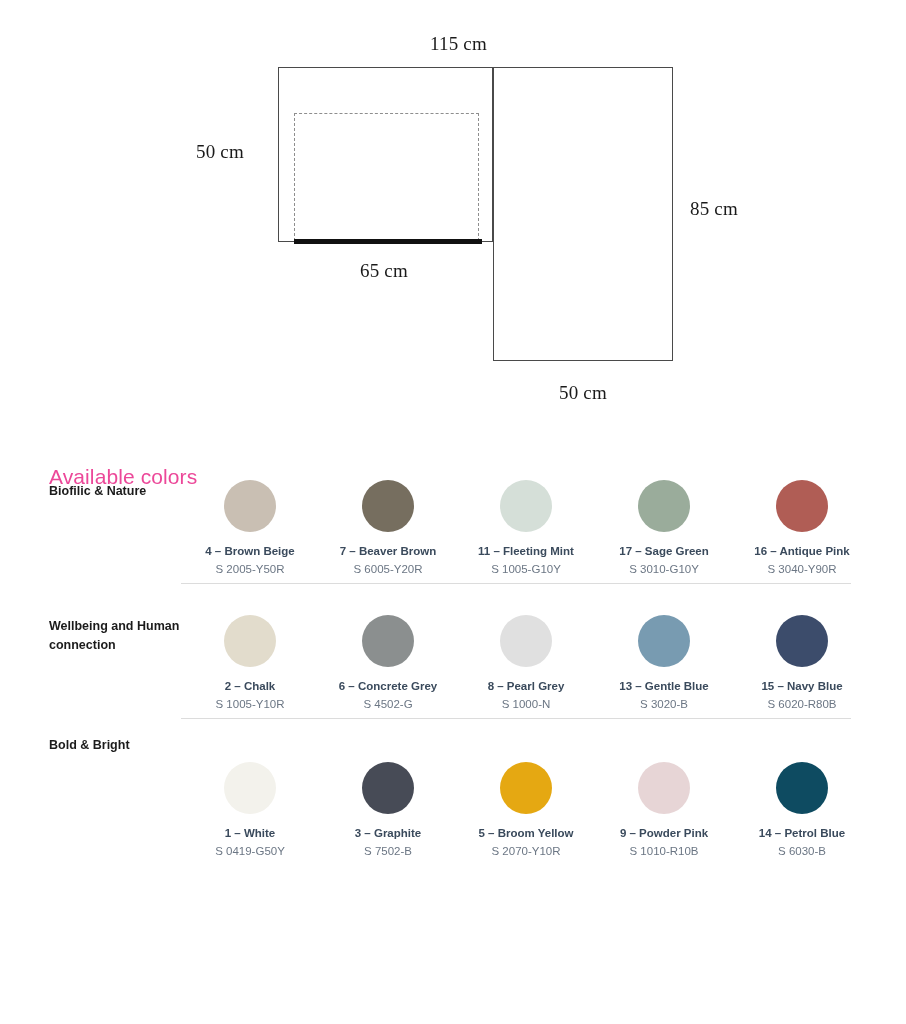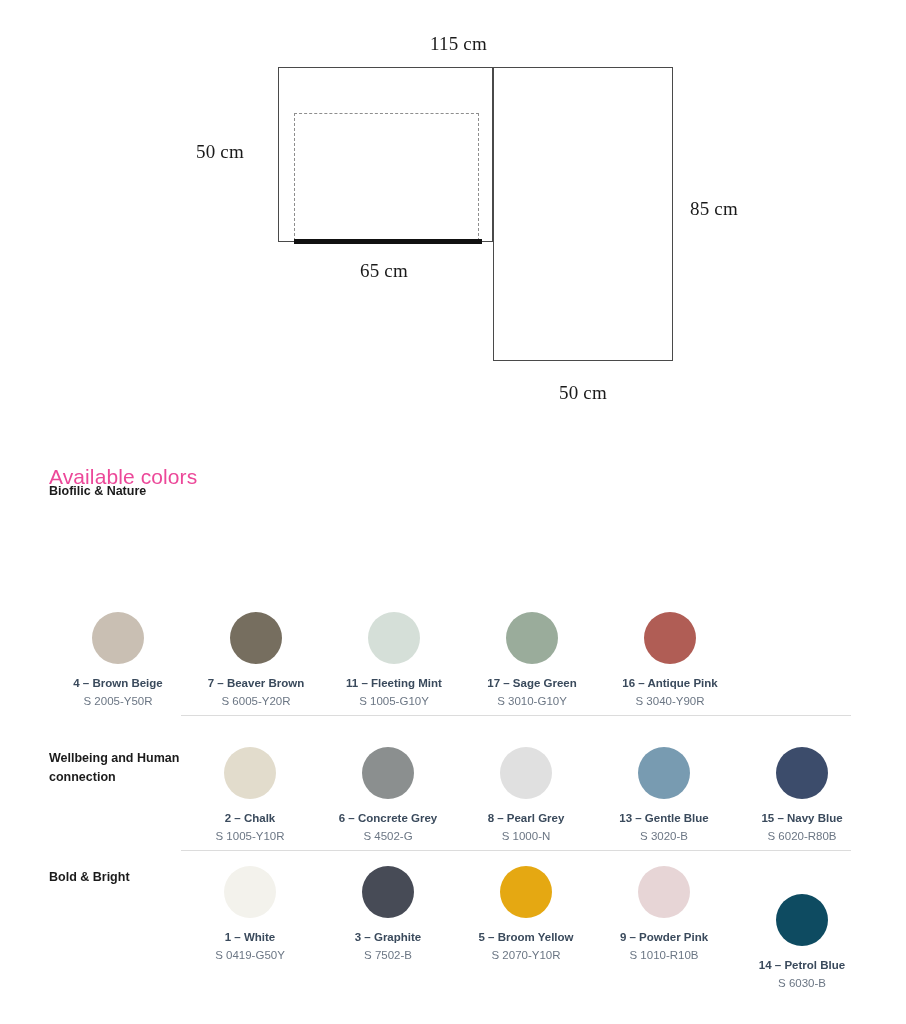--- a/index.html
+++ b/index.html
@@ -90,21 +90,21 @@
     flex: 0 0 132px;
     font-size: 12.5px;
     font-weight: 700;
     line-height: 19px;
     color: #1b1b1b;
     padding-top: 2px;
   }
   .swatch-grid {
     flex: 1 1 auto;
     display: flex;
-    align-items: flex-start;
+    align-items: flex-end;
   }
   .swatch-cell {
     width: 138px;
     flex: 0 0 138px;
     display: flex;
     flex-direction: column;
     align-items: center;
     text-align: center;
   }
   .swatch-dot {
@@ -154,21 +154,21 @@
 
   <div class="dim-label" id="label-height-right">85 cm</div>
 
   <div class="dim-label" id="label-depth-bottom">50 cm</div>
 
 </section>
 
 <section id="colors-section">
   <h2 id="colors-heading">Available colors</h2>
   <div id="colors-groups" style="padding-top: 34px;">
-      <div class="color-group" style="padding-top: 6px; padding-bottom: 6px; flex-direction: column;">
+      <div class="color-group" style="padding-top: 6px; padding-bottom: 6px;">
         <div class="group-label">Biofilic &amp; Nature</div>
         <div class="swatch-grid" style="flex-wrap: wrap;">
           <div class="swatch-cell">
             <span class="swatch-dot" style="background: rgb(201, 191, 179);"></span>
             <div class="swatch-name">4 – Brown Beige</div>
             <div class="swatch-code">S 2005-Y50R</div>
           </div>
           <div class="swatch-cell">
             <span class="swatch-dot" style="background: rgb(118, 110, 95);"></span>
             <div class="swatch-name">7 – Beaver Brown</div>

